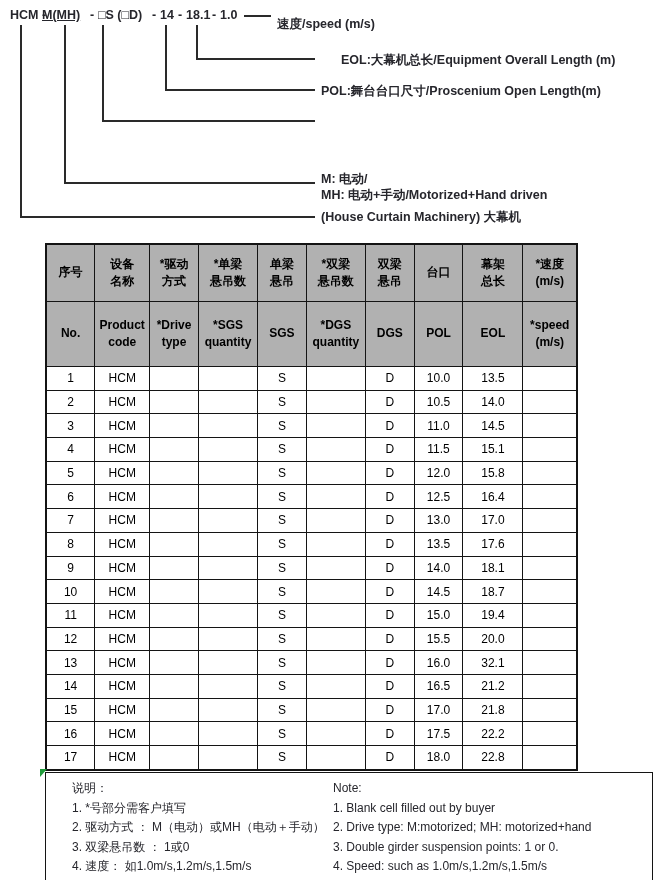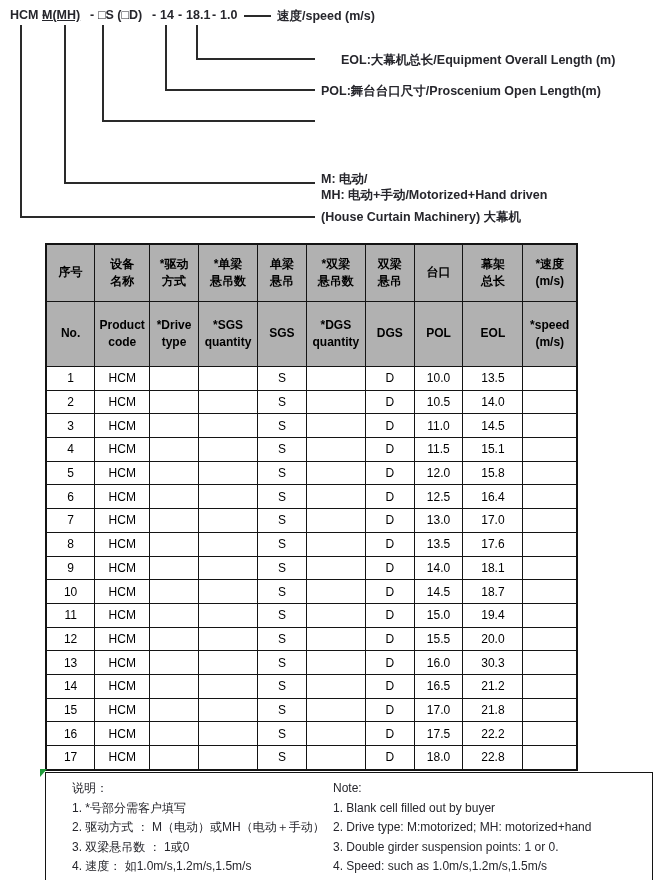--- a/index.html
+++ b/index.html
@@ -2,21 +2,21 @@
 <html><head>
 <meta charset="utf-8">
 <style>
   html,body{margin:0;padding:0;}
   body{background:#ffffff;font-family:"Liberation Sans","DejaVu Sans",sans-serif;}
   #page{position:relative;width:669px;height:880px;background:#ffffff;overflow:hidden;color:#26262c;}
 
   
   .seg{position:absolute;top:8px;font-size:12.5px;font-weight:600;white-space:nowrap;color:#26262c;}
   .speed-dash{position:absolute;left:244px;top:15px;width:27px;height:2px;background:#2a2a2a;}
-  .speed-label{position:absolute;left:277px;top:8px;font-size:12.5px;font-weight:600;white-space:nowrap;}
+  .speed-label{position:absolute;left:277px;top:16px;font-size:12.5px;font-weight:600;white-space:nowrap;}
 
   .cline{position:absolute;background:#2a2a2a;}
   .v{width:1.6px;top:25px;}
   .h{height:1.6px;}
   .v1{left:20px;height:192px;}  .h1{top:216px;left:20px;width:295px;}
   .v2{left:64px;height:158px;}  .h2{top:182px;left:64px;width:251px;}
   .v3{left:102px;height:96px;}  .h3{top:120px;left:102px;width:213px;}
   .v4{left:165px;height:65px;}  .h4{top:89px;left:165px;width:150px;}
   .v5{left:196px;height:34px;}  .h5{top:58px;left:196px;width:119px;}
 
@@ -287,21 +287,21 @@
         </tr>
         <tr>
           <td>13</td>
           <td>HCM</td>
           <td></td>
           <td></td>
           <td>S</td>
           <td></td>
           <td>D</td>
           <td>16.0</td>
-          <td>30.3</td>
+          <td>32.1</td>
           <td></td>
         </tr>
         <tr>
           <td>14</td>
           <td>HCM</td>
           <td></td>
           <td></td>
           <td>S</td>
           <td></td>
           <td>D</td>

